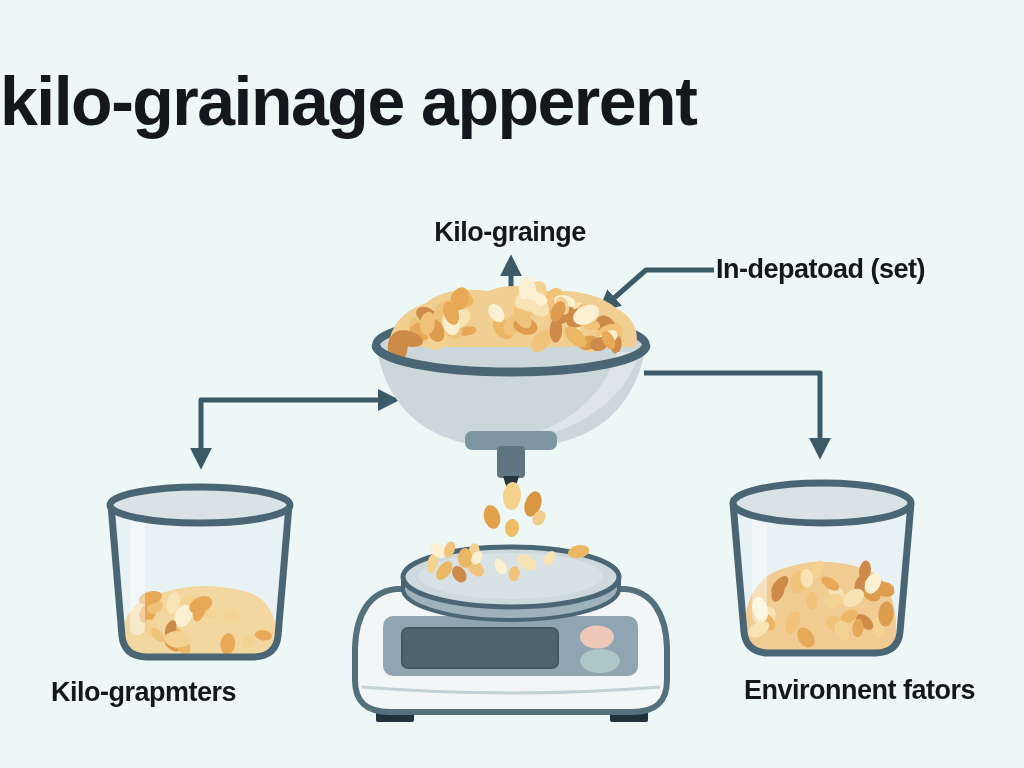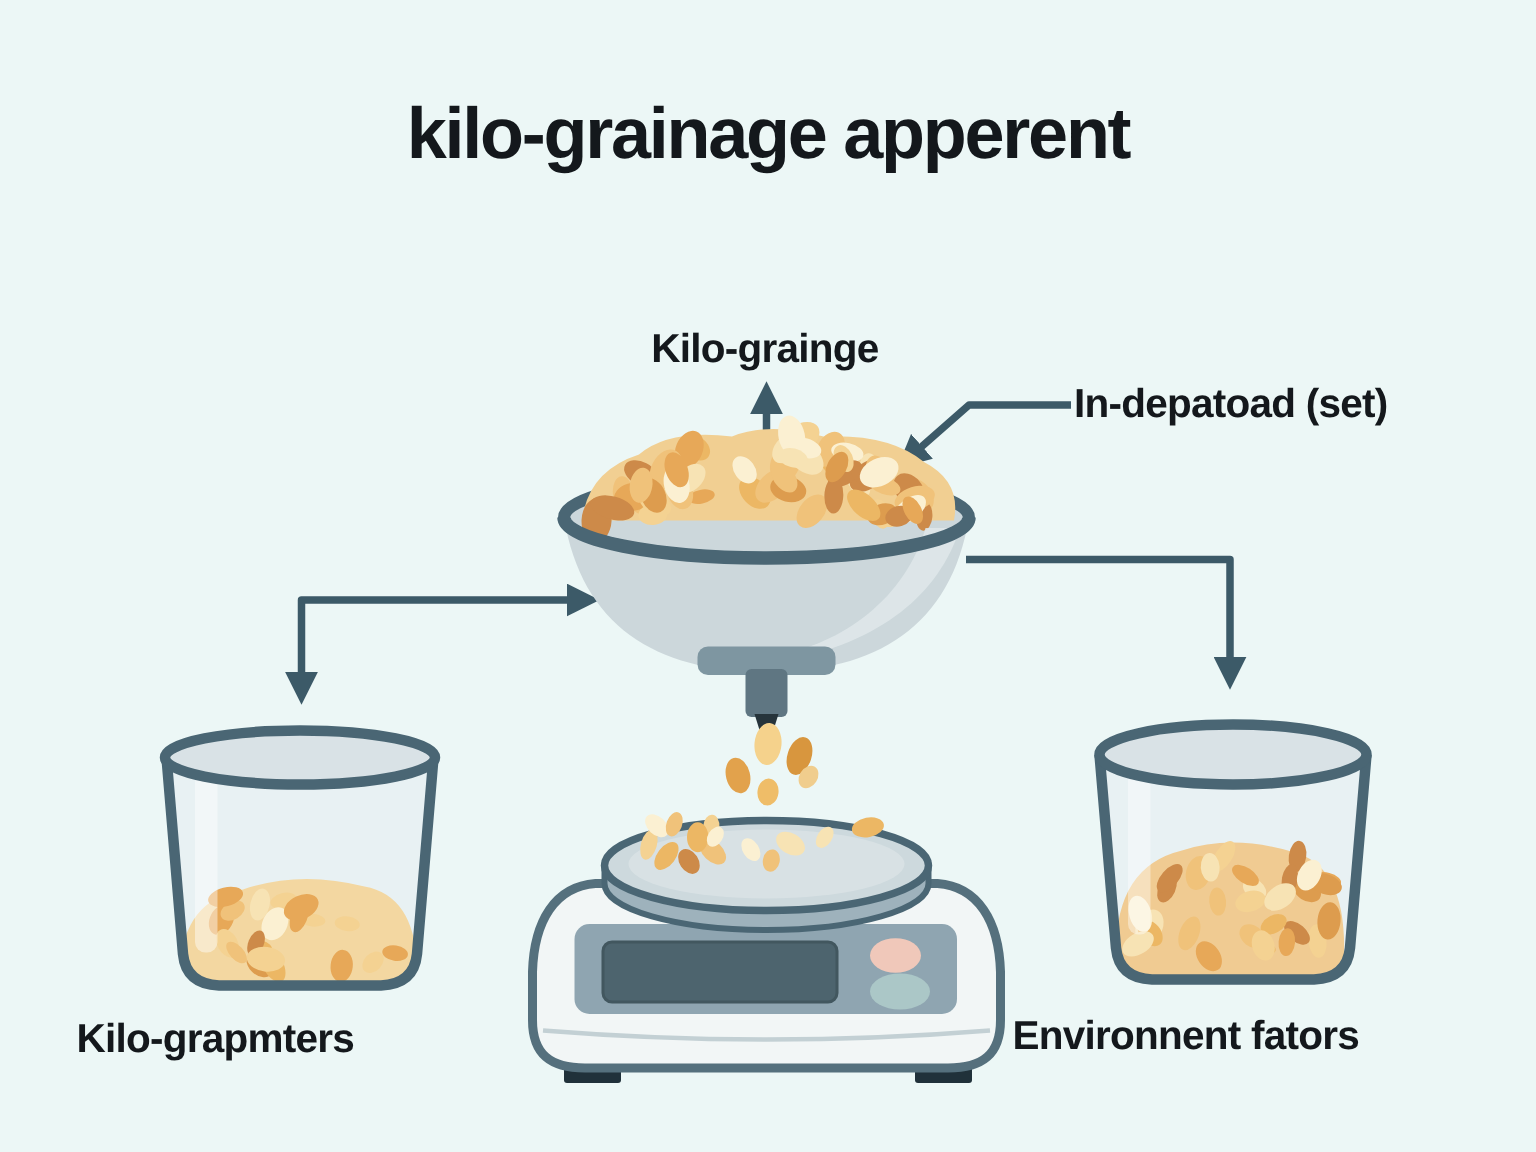--- a/index.html
+++ b/index.html
@@ -10,31 +10,31 @@
   html,body{margin:0;padding:0;}
   body{
     width:1024px;height:768px;overflow:hidden;
     background:var(--background);
     font-family:"Liberation Sans", sans-serif;
   }
   .stage{position:relative;width:1024px;height:768px;}
   .stage svg{position:absolute;left:0;top:0;}
   .title{
     position:absolute;left:0;top:62px;width:1024px;
-    text-align:center;font-size:48px;font-weight:800;letter-spacing:-1.5px;
+    text-align:left;font-size:68px;font-weight:800;letter-spacing:-1.5px;
     color:var(--text);
   }
   .lbl{
     position:absolute;font-weight:800;font-size:27px;color:var(--text);
     white-space:nowrap;letter-spacing:-0.5px;
   }
   #lbl-funnel{left:360px;top:217px;width:300px;text-align:center;}
   #lbl-input{left:716px;top:254px;}
   #lbl-left{left:51px;top:677px;width:300px;text-align:left;}
-  #lbl-right{left:675px;top:675px;width:300px;text-align:left;}
+  #lbl-right{left:675px;top:675px;width:300px;text-align:right;}
 </style>
 </head>
 <body>
 
 <div class="stage">
 
   <div class="title">kilo-grainage apperent</div>
   <div class="lbl" id="lbl-funnel">Kilo-grainge</div>
   <div class="lbl" id="lbl-input">In-depatoad (set)</div>
   <div class="lbl" id="lbl-left">Kilo-grapmters</div>

